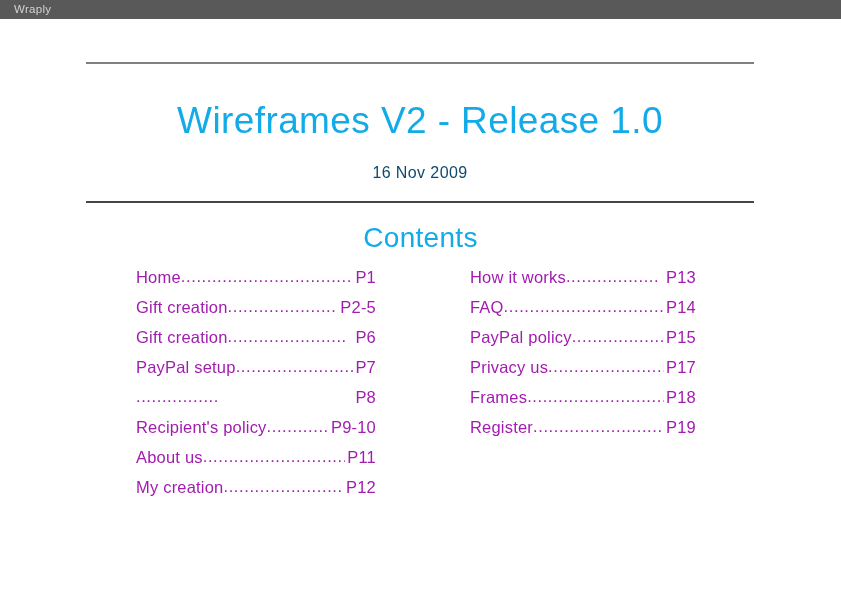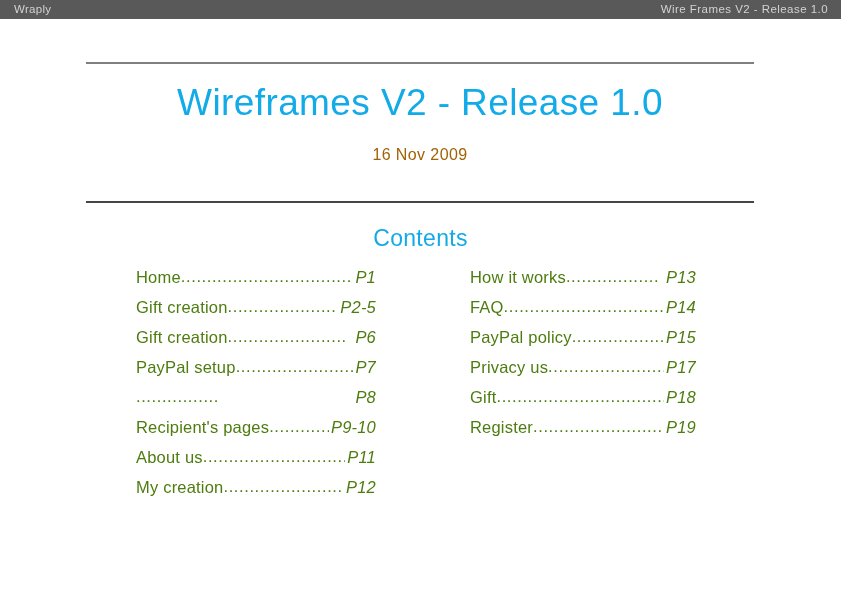--- a/index.html
+++ b/index.html
@@ -65,38 +65,39 @@
     width: 668px;
     text-align: center;
   }
   #doc-title {
     color: #12ABE8;
     font-size: 37px;
     font-weight: 400;
     letter-spacing: 0.4px;
     line-height: 44px;
     white-space: nowrap;
+    margin-top: 18px;
   }
   #doc-date {
-    color: #a16207;
+    color: #0c4a6e;
     font-size: 16px;
     font-weight: 400;
     letter-spacing: 0.4px;
     line-height: 20px;
     margin-top: 20px;
   }
 
   #contents-heading {
     position: absolute;
     left: 0;
     top: 205px;
     width: 841px;
     text-align: center;
     color: #12ABE8;
-    font-size: 23px;
+    font-size: 28px;
     font-weight: 400;
     letter-spacing: 0.3px;
     line-height: 28px;
   }
 
   
   #toc {
     position: absolute;
     top: 249px;
     left: 0;
@@ -107,49 +108,47 @@
     position: absolute;
     top: 0;
   }
   #toc-col-left  { left: 136px; width: 240px; }
   #toc-col-right { left: 470px; width: 226px; }
 
   .toc-entry {
     display: flex;
     align-items: baseline;
     height: 30px;
-    color: #4d7c0f;
+    color: #a21caf;
     font-size: 16.5px;
     font-weight: 400;
     letter-spacing: 0.2px;
     white-space: nowrap;
     overflow: hidden;
   }
   .toc-label { flex: 0 0 auto; }
   .toc-dots {
     flex: 1 1 auto;
     overflow: hidden;
     letter-spacing: 0.6px;
     font-size: 16.5px;
     min-width: 4px;
     position: relative;
     top: -1px;
   }
   .toc-page {
     flex: 0 0 auto;
     padding-left: 2px;
-    font-style: italic;
   }
 </style>
 </head>
 <body>
 
 <div id="topbar">
   <span class="topbar-text" id="topbar-left">Wraply</span>
-  <span class="topbar-text" id="topbar-right">Wire Frames V2 - Release 1.0</span>
 </div>
 
 <div id="slide">
 
   <div class="rule" id="rule-top"></div>
 
   <div id="title-block">
     <div id="doc-title">Wireframes V2 - Release 1.0</div>
     <div id="doc-date">16 Nov 2009</div>
   </div>
@@ -179,21 +178,21 @@
       <div class="toc-entry">
         <span class="toc-label">PayPal setup</span>
         <span class="toc-dots">........................</span>
         <span class="toc-page">P7</span>
       </div>
       <div class="toc-entry">
         <span class="toc-dots">................</span>
         <span class="toc-page">P8</span>
       </div>
       <div class="toc-entry">
-        <span class="toc-label">Recipient's pages</span>
+        <span class="toc-label">Recipient's policy</span>
         <span class="toc-dots">.................</span>
         <span class="toc-page">P9-10</span>
       </div>
       <div class="toc-entry">
         <span class="toc-label">About us</span>
         <span class="toc-dots">.............................</span>
         <span class="toc-page">P11</span>
       </div>
       <div class="toc-entry">
         <span class="toc-label">My creation</span>
@@ -217,21 +216,21 @@
         <span class="toc-label">PayPal policy</span>
         <span class="toc-dots">..................</span>
         <span class="toc-page">P15</span>
       </div>
       <div class="toc-entry">
         <span class="toc-label">Privacy us</span>
         <span class="toc-dots">........................</span>
         <span class="toc-page">P17</span>
       </div>
       <div class="toc-entry">
-        <span class="toc-label">Gift</span>
+        <span class="toc-label">Frames</span>
         <span class="toc-dots">.................................</span>
         <span class="toc-page">P18</span>
       </div>
       <div class="toc-entry">
         <span class="toc-label">Register</span>
         <span class="toc-dots">...........................</span>
         <span class="toc-page">P19</span>
       </div>
     </div>
 

